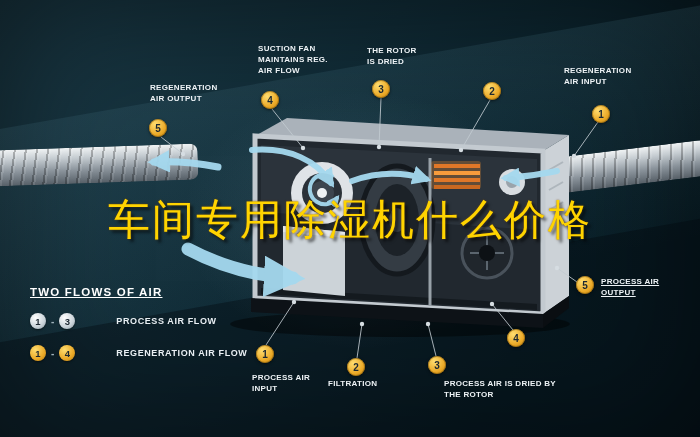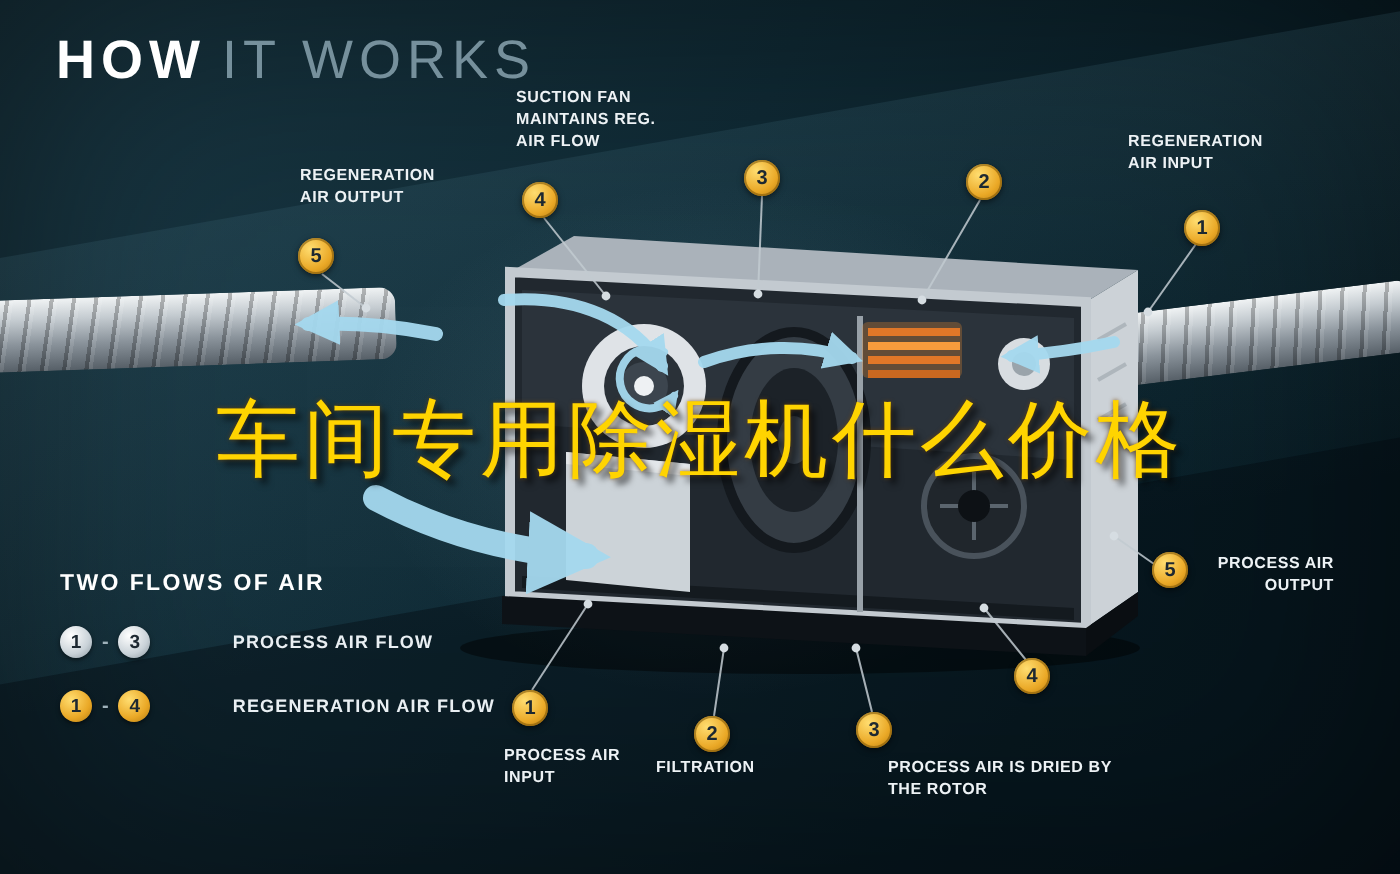--- a/index.html
+++ b/index.html
@@ -29,30 +29,30 @@
   .duct-left  { left:-8px; top:147px; width:206px; transform:rotate(-2deg); }
   .duct-right { left:550px; top:149px; width:158px; transform:rotate(-7deg); }
 
   .machine { position:absolute; left:225px; top:98px; width:350px; height:245px; z-index:20; }
   .flow-arrows, .leader-lines { position:absolute; left:0; top:0; width:700px; height:437px; pointer-events:none; }
   .flow-arrows { z-index:25; }
   .leader-lines { z-index:30; }
 
   .co-label { position:absolute; z-index:40; color:#edf2f5; font-size:8px; font-weight:700;
               letter-spacing:.3px; line-height:1.35; text-align:left; text-transform:uppercase; }
-  .align-left { text-align:right; }
+  .align-left { text-align:left;text-decoration:underline; }
 
   .badge { position:absolute; z-index:41; width:18px; height:18px; border-radius:50%;
     background:radial-gradient(circle at 35% 30%, #ffdd70, #eaa826 60%, #b27a10);
     color:#1d2831; font-size:10px; font-weight:700;
     display:flex; align-items:center; justify-content:center;
     box-shadow:0 1px 3px rgba(0,0,0,.55), inset 0 0 0 1px rgba(120,82,8,.55); }
 
   .legend { position:absolute; left:30px; top:286px; z-index:40; }
-  .legend-heading { color:#ffffff; font-size:11.5px; font-weight:700; letter-spacing:1.2px; }
+  .legend-heading { color:#ffffff; font-size:11.5px; font-weight:700; letter-spacing:1.2px;text-decoration:underline; }
   .legend-row { position:absolute; left:0; display:flex; align-items:center; white-space:nowrap; }
   .legend-row.r1 { top:27px; }
   .legend-row.r2 { top:59px; }
   .lbadge { width:16px; height:16px; border-radius:50%; display:inline-flex; align-items:center; justify-content:center;
             font-size:9.5px; font-weight:700; color:#1d2831; box-shadow:0 1px 2px rgba(0,0,0,.5); }
   .lbadge.silver { background:radial-gradient(circle at 35% 30%, #ffffff, #c9d2d8 60%, #8a969e); }
   .lbadge.gold   { background:radial-gradient(circle at 35% 30%, #ffdd70, #eaa826 60%, #b27a10); }
   .sep { color:#9fb2bb; font-size:10px; font-weight:700; margin:0 5px; }
   .legend-label { color:#e9eff3; font-size:9px; font-weight:700; letter-spacing:.6px; margin-left:10px;padding-left:31px; }
 
@@ -63,23 +63,20 @@
 </style>
 </head>
 <body>
 
 <div class="stage">
 
   <div class="bg-band band1"></div>
   <div class="bg-band band2"></div>
   <div class="bg-band glow"></div>
 
-  <div class="title">
-    <span class="t1">HOW</span><span class="t2">IT WORKS</span>
-  </div>
 
   <div class="duct duct-left"></div>
   <div class="duct duct-right"></div>
 
   <svg class="machine" viewBox="0 0 350 245">
     <ellipse cx="175" cy="226" rx="170" ry="13" fill="rgba(0,0,0,.45)"></ellipse>
 
     <polygon points="30,38 318,53 344,37 62,20" fill="#aab2ba"></polygon>
     <line x1="30" y1="38" x2="318" y2="53" stroke="#e6eaed" stroke-width="2"></line>
 
@@ -166,20 +163,21 @@
         <circle cx="557" cy="268" r="2.2"></circle>
     </g>
   </svg>
 
   <div class="co-label" style="left:150px;top:83px;width:72px">REGENERATION AIR OUTPUT</div>
   <div class="badge" style="left:149px;top:119px">5</div>
 
   <div class="co-label" style="left:258px;top:44px;width:74px">SUCTION FAN MAINTAINS REG. AIR FLOW</div>
   <div class="badge" style="left:261px;top:91px">4</div>
 
+  <div class="co-label" style="left:367px;top:46px;width:60px">THE ROTOR IS DRIED</div>
   <div class="badge" style="left:372px;top:80px">3</div>
 
   <div class="badge" style="left:483px;top:82px">2</div>
 
   <div class="co-label" style="left:564px;top:66px;width:74px">REGENERATION AIR INPUT</div>
   <div class="badge" style="left:592px;top:105px">1</div>
 
   <div class="badge" style="left:256px;top:345px">1</div>
   <div class="co-label" style="left:252px;top:373px;width:66px">PROCESS AIR INPUT</div>
 

